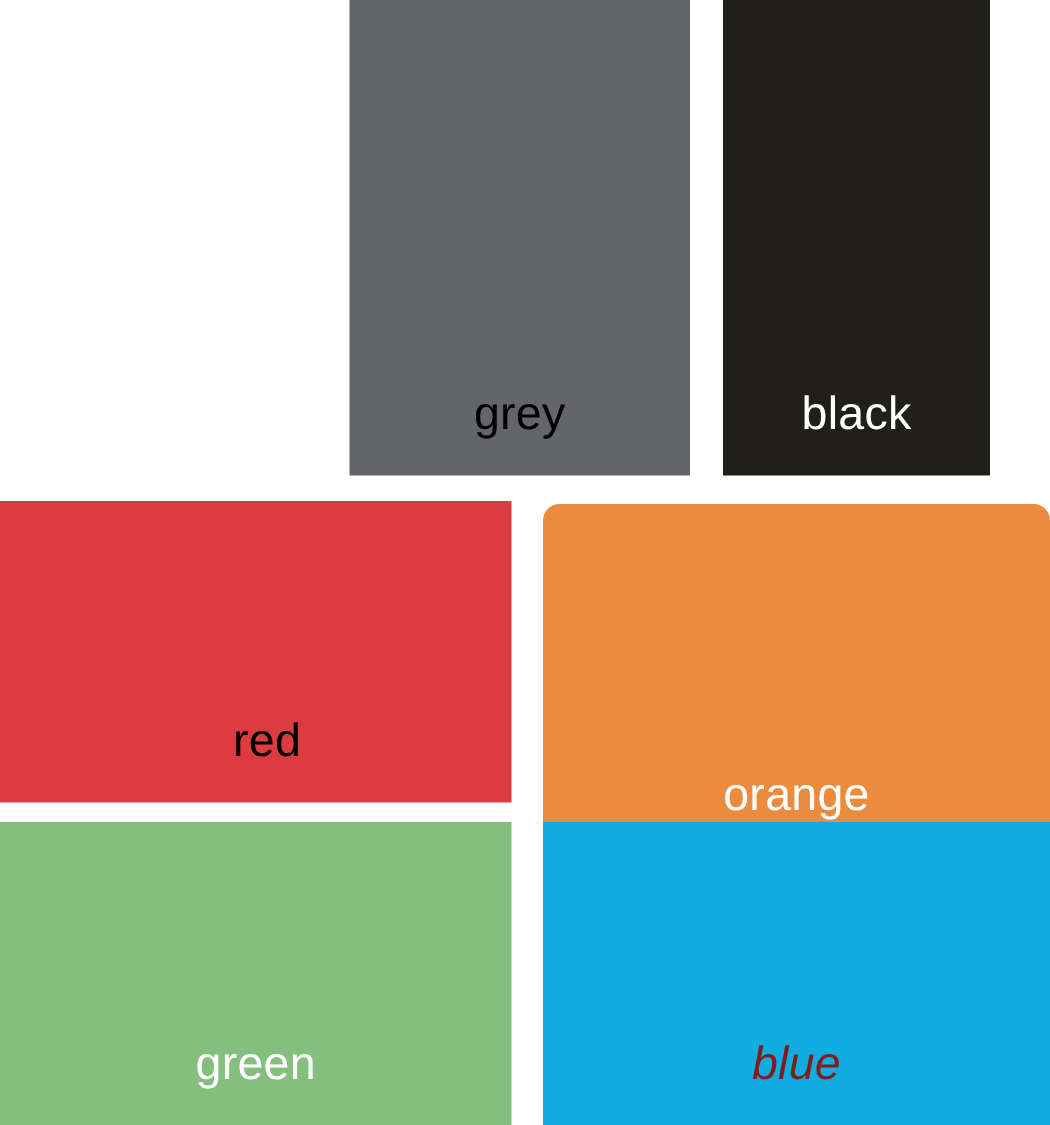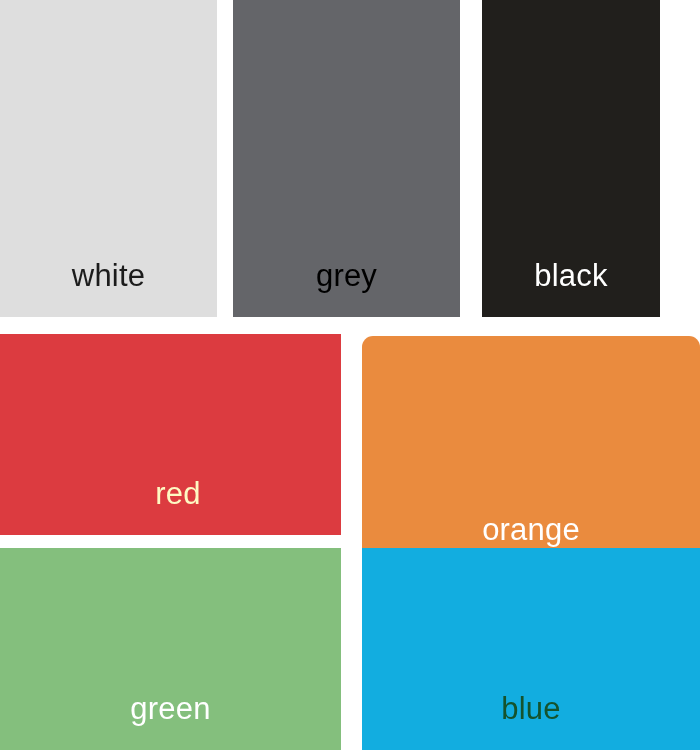--- a/index.html
+++ b/index.html
@@ -59,41 +59,38 @@
 
   .label-dark  { color: #1c1c1c; }
   .label-light { color: #ffffff; }
   .label-muted { color: #e8e8e8; }
 </style>
 </head>
 <body>
 
 <div id="palette" style="background: rgb(255, 255, 255);">
 
-  <div class="swatch sw-white" style="background: rgb(222, 222, 222);">
-    <span class="swatch-label label-dark" style="color: rgb(28, 28, 28);">white</span>
-  </div>
 
   <div class="swatch sw-grey" style="background: rgb(100, 101, 105);">
     <span class="swatch-label label-muted" style="color: #000000;">grey</span>
   </div>
 
   <div class="swatch sw-black" style="background: rgb(33, 31, 28);">
     <span class="swatch-label label-light" style="color: rgb(255, 255, 255);">black</span>
   </div>
 
   <div class="swatch sw-red" style="background: rgb(220, 59, 64);">
-    <span class="swatch-label label-light" style="color: #fef9c3; padding-left: 15px;">red</span>
+    <span class="swatch-label label-light" style="color: #000000; padding-left: 15px;">red</span>
   </div>
 
   <div class="swatch sw-orange" style="background: rgb(234, 139, 62);">
     <span class="swatch-label label-light" style="color: rgb(255, 255, 255);">orange</span>
   </div>
 
   <div class="swatch sw-green" style="background: rgb(132, 191, 125);">
     <span class="swatch-label label-light" style="color: rgb(255, 255, 255);">green</span>
   </div>
 
   <div class="swatch sw-blue" style="background: rgb(18, 173, 224);">
-    <span class="swatch-label label-light" style="color: #14532d;">blue</span>
+    <span class="swatch-label label-light" style="color: #7f1d1d; font-style: italic;">blue</span>
   </div>
 
 </div>
 
 </body></html>

